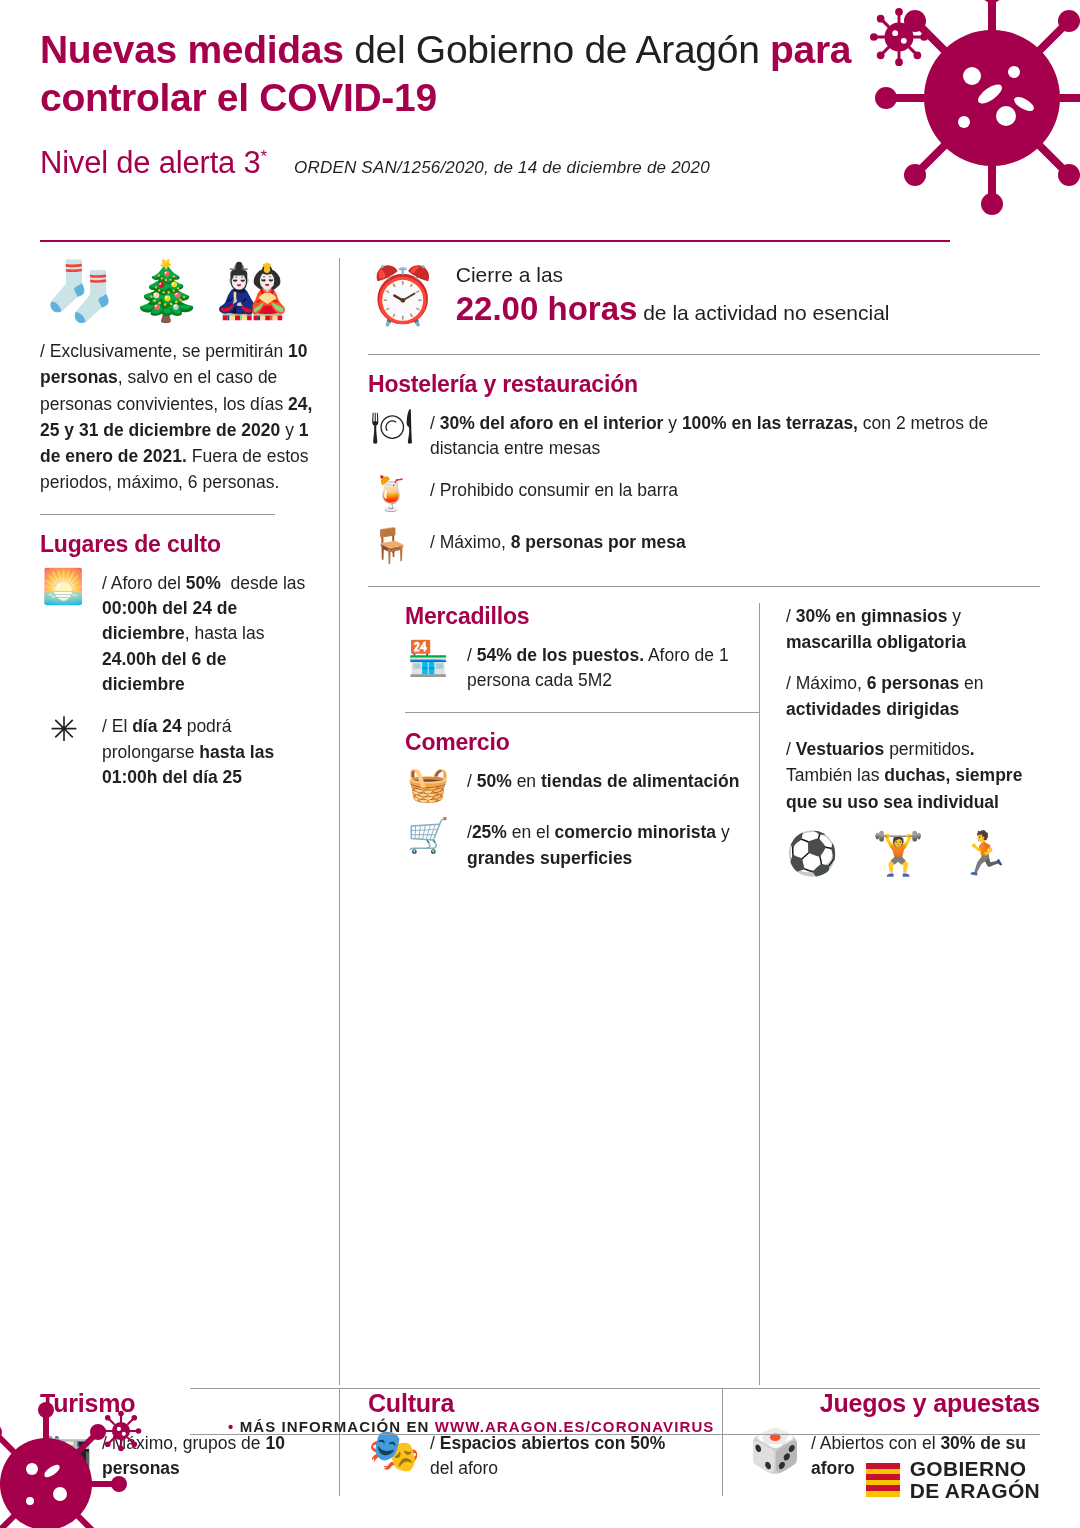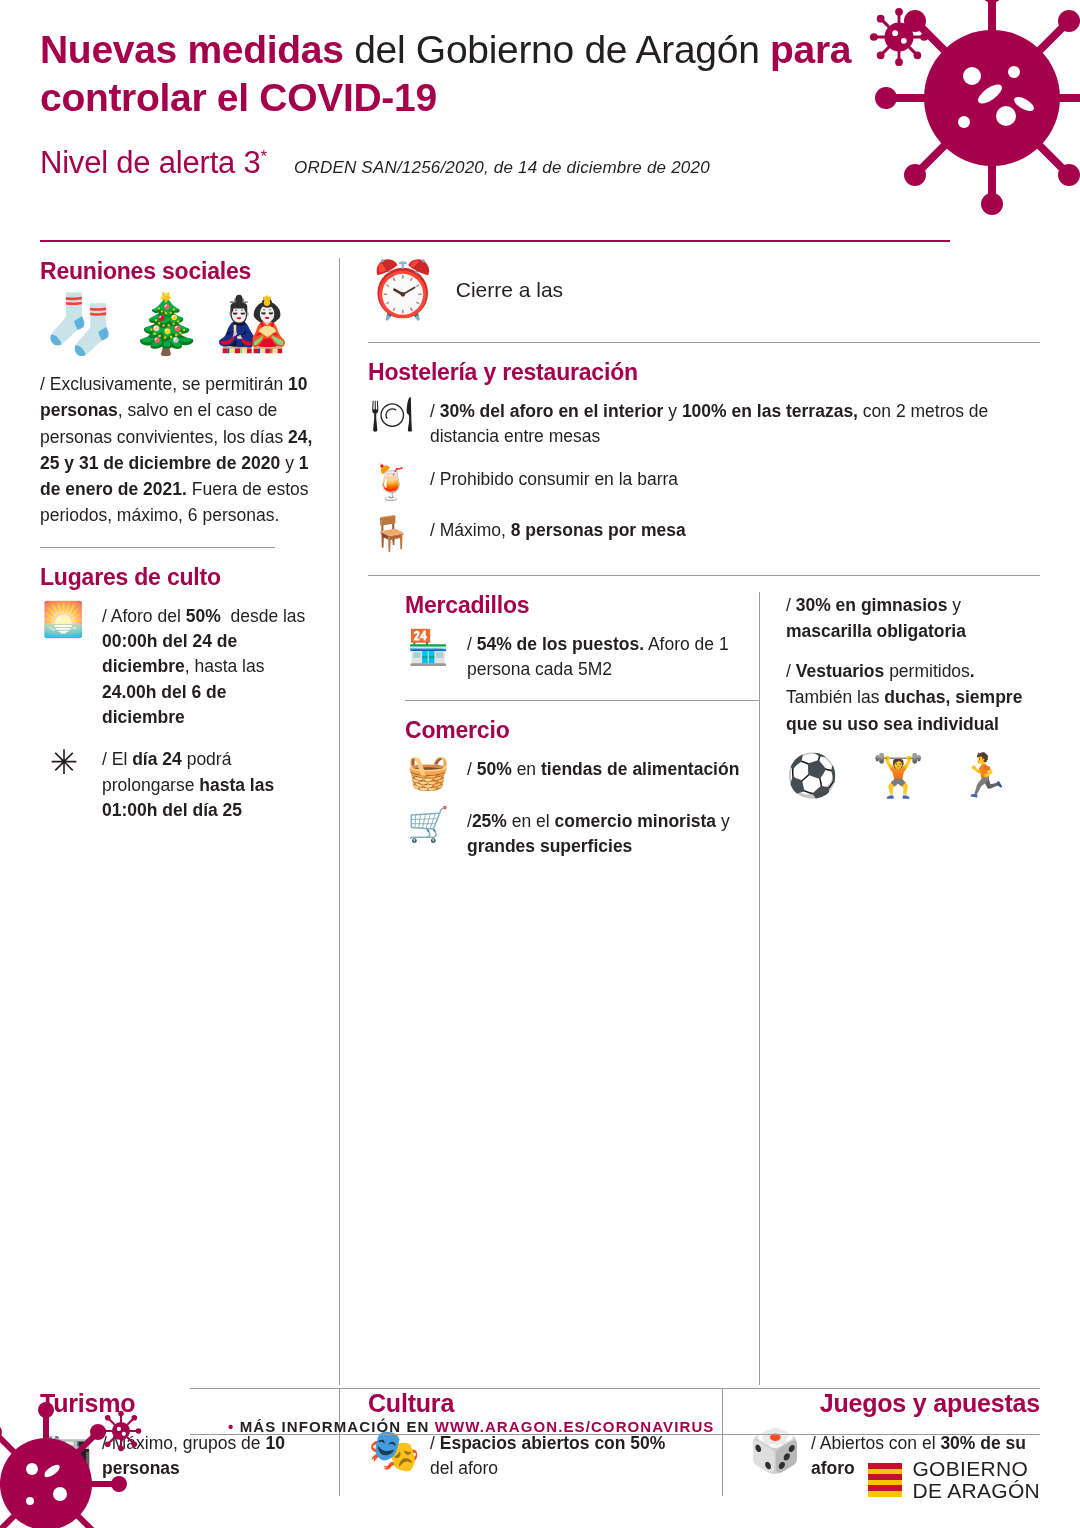--- a/index.html
+++ b/index.html
@@ -250,21 +250,21 @@
   }
   .gov-flag {
     width: 34px; height: 34px;
     background:
       repeating-linear-gradient(to bottom,
         #c8102e 0px, #c8102e 5.6px,
         #f7c600 5.6px, #f7c600 11.2px);
   }
   .gov-text {
     font-size: 21px;
-    font-weight: 400;
+    font-weight: 700;
     line-height: 1.05;
     letter-spacing: 0.3px;
     color: #231f20;
   }
 </style>
 </head>
 <body>
 
 <div class="header">
 
@@ -335,21 +335,20 @@
     <div class="order-ref">ORDEN SAN/1256/2020, de 14 de diciembre de 2020</div>
   </div>
 
   <div class="header-rule"></div>
 </div>
 
 <div class="main">
 
   <div class="col-left">
 
-    <h2 class="section">Reuniones sociales</h2>
 
     <div class="emoji-row">
       <span>🧦</span>
       <span>🎄</span>
       <span>🎎</span>
     </div>
 
     <p class="item">/ Exclusivamente, se permitirán <b>10 personas</b>, salvo en el caso de personas convivientes, los días <b>24, 25 y 31 de diciembre de 2020</b> y <b>1 de enero de 2021.</b> Fuera de estos periodos, máximo, 6 personas.</p>
 
     <div class="sep short"></div>
@@ -366,20 +365,21 @@
       <div class="txt">/ El <b>día 24</b> podrá prolongarse <b>hasta las 01:00h del día 25</b></div>
     </div>
   </div>
 
   <div class="col-right">
 
     <div class="closing">
       <div class="clock">⏰</div>
       <div class="ctext">
         <div>Cierre a las</div>
+        <div><span class="big">22.00 horas</span><span class="rest"> de la actividad no esencial</span></div>
       </div>
     </div>
 
     <div class="hr-right"></div>
 
     <h2 class="section">Hostelería y restauración</h2>
 
     <div class="row">
       <div class="ico">🍽</div>
       <div class="txt">/ <b>30% del aforo en el interior</b> y <b>100% en las terrazas,</b> con 2 metros de distancia entre mesas</div>
@@ -412,20 +412,21 @@
           <div class="txt">/ <b>50%</b> en <b>tiendas de alimentación</b></div>
         </div>
         <div class="row">
           <div class="ico">🛒</div>
           <div class="txt">/<b>25%</b> en el <b>comercio minorista</b> y <b>grandes superficies</b></div>
         </div>
       </div>
 
       <div class="sub-right">
         <p class="item">/ <b>30% en gimnasios</b> y <b>mascarilla obligatoria</b></p>
+        <p class="item">/ Máximo, <b>6 personas</b> en <b>actividades dirigidas</b></p>
         <p class="item">/ <b>Vestuarios</b> permitidos<b>.</b> También las <b>duchas, siempre que su uso sea individual</b></p>
         <div class="sport-emoji">
           <span>⚽</span>
           <span>🏋</span>
           <span>🏃</span>
         </div>
       </div>
     </div>
   </div>
 </div>

